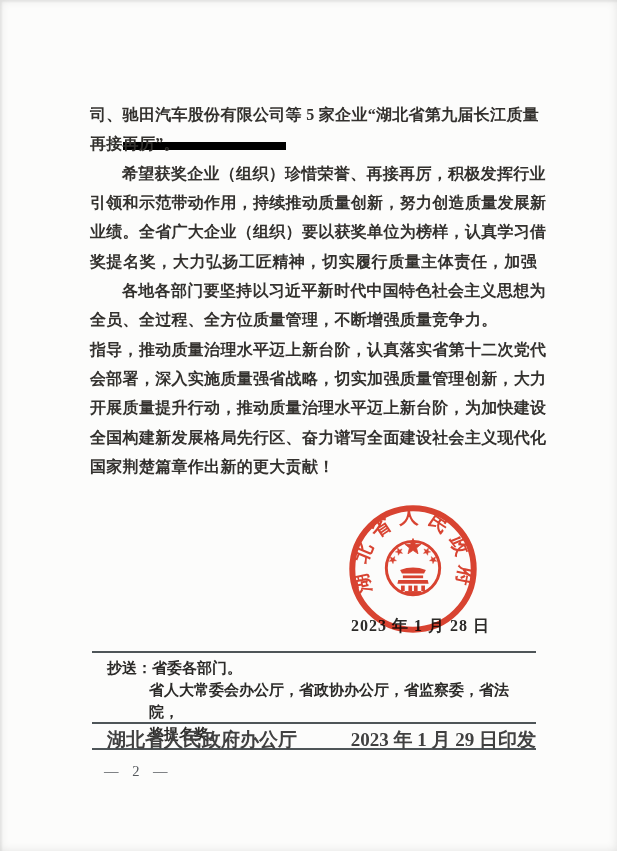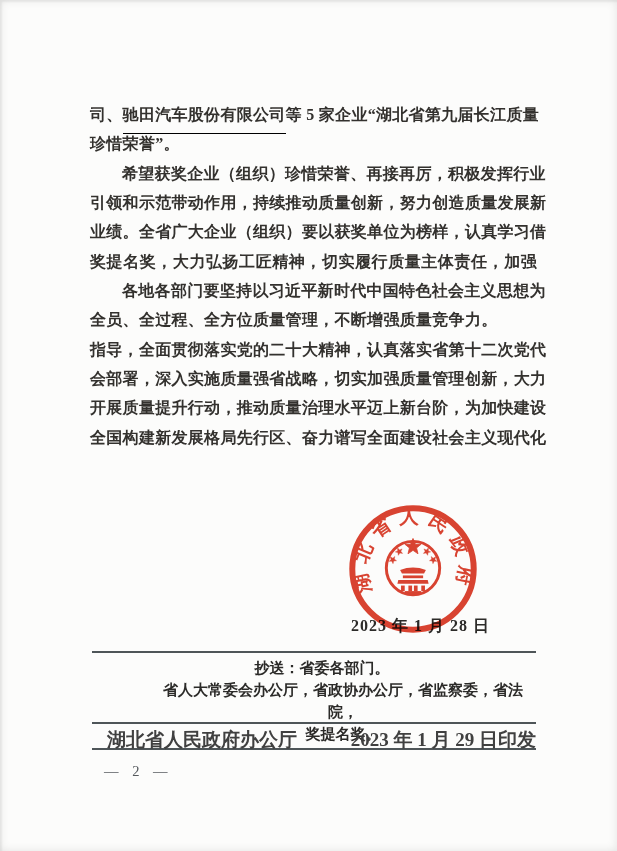--- a/index.html
+++ b/index.html
@@ -19,73 +19,74 @@
     font-size:16px;color:#33312e;font-weight:600;
     letter-spacing:.3px;
   }
   .line{
     height:29.35px;line-height:29.35px;white-space:nowrap;
     text-align:justify;text-align-last:justify;
   }
   .line.last{text-align-last:left;white-space:normal;}
   .line.indent{text-indent:2em;}
   .company{
-    border-bottom:1px solid #000000;
-    padding-bottom:10px;
+    border-bottom:8px solid #000000;
+    padding-bottom:19px;
   }
   
   .seal-wrap{
     position:absolute;left:344px;top:500px;width:138px;height:138px;
     mix-blend-mode:multiply;opacity:.95;
   }
   .seal-date{
     position:absolute;left:351px;top:616px;
     font-size:16px;color:#2c2b29;font-weight:600;letter-spacing:1px;
     white-space:nowrap;
   }
   
   .rule{position:absolute;left:92px;width:444px;height:2px;background:#4e5558;}
   .rule1{top:651px;}
   .rule2{top:722px;}
   .rule3{top:748px;}
   .copy-block{
     position:absolute;left:107px;top:657px;width:430px;
-    font-size:15px;line-height:22px;color:#2b2a28;font-weight:600;text-align:center;
+    font-size:15px;line-height:22px;color:#2b2a28;font-weight:600;
   }
   .copy-cont{padding-left:42px;}
   .print-row{
     position:absolute;left:107px;top:727px;width:429px;
     display:flex;justify-content:space-between;
     font-size:19px;color:#404040;font-weight:600;
   }
   .page-num{
     position:absolute;left:104px;top:763px;
     font-size:14.5px;color:#54585c;letter-spacing:5px;white-space:nowrap;
   }
 </style>
 </head>
 <body>
 
 <div class="page">
 
   <div class="body-text">
     <div class="line"><span>司、</span><span class="company">驰田汽车股份有限公司</span><span>等 5 家企业“湖北省第九届长江质量</span></div>
-    <div class="line last">珍惜荣誉”。</div>
+    <div class="line last">再接再厉”。</div>
 
     <div class="line indent">希望获奖企业（组织）珍惜荣誉、再接再厉，积极发挥行业</div>
     <div class="line">引领和示范带动作用，持续推动质量创新，努力创造质量发展新</div>
     <div class="line">业绩。全省广大企业（组织）要以获奖单位为榜样，认真学习借</div>
     <div class="line">奖提名奖，大力弘扬工匠精神，切实履行质量主体责任，加强</div>
     <div class="line indent">各地各部门要坚持以习近平新时代中国特色社会主义思想为</div>
 
     <div class="line last">全员、全过程、全方位质量管理，不断增强质量竞争力。</div>
-    <div class="line">指导，全面贯彻落实党的二十大精神，认真落实省第十二次党代</div>
+    <div class="line">指导，推动质量治理水平迈上新台阶，认真落实省第十二次党代</div>
     <div class="line">会部署，深入实施质量强省战略，切实加强质量管理创新，大力</div>
     <div class="line">开展质量提升行动，推动质量治理水平迈上新台阶，为加快建设</div>
     <div class="line">全国构建新发展格局先行区、奋力谱写全面建设社会主义现代化</div>
+    <div class="line last">国家荆楚篇章作出新的更大贡献！</div>
   </div>
 
   <div class="seal-date">2023 年 1 月 28 日</div>
 
   <div class="seal-wrap">
     <svg width="138" height="138" viewBox="0 0 150 150">
       <defs>
         <path id="sealArc" d="M 74.9 125 A 50 50 0 1 1 75.1 125" fill="none"></path>
         <path id="star" d="M0,-10 L2.9,-3.1 L9.5,-3.1 L4.2,1.2 L5.9,8.1 L0,4 L-5.9,8.1 L-4.2,1.2 L-9.5,-3.1 L-2.9,-3.1 Z"></path>
       </defs>

